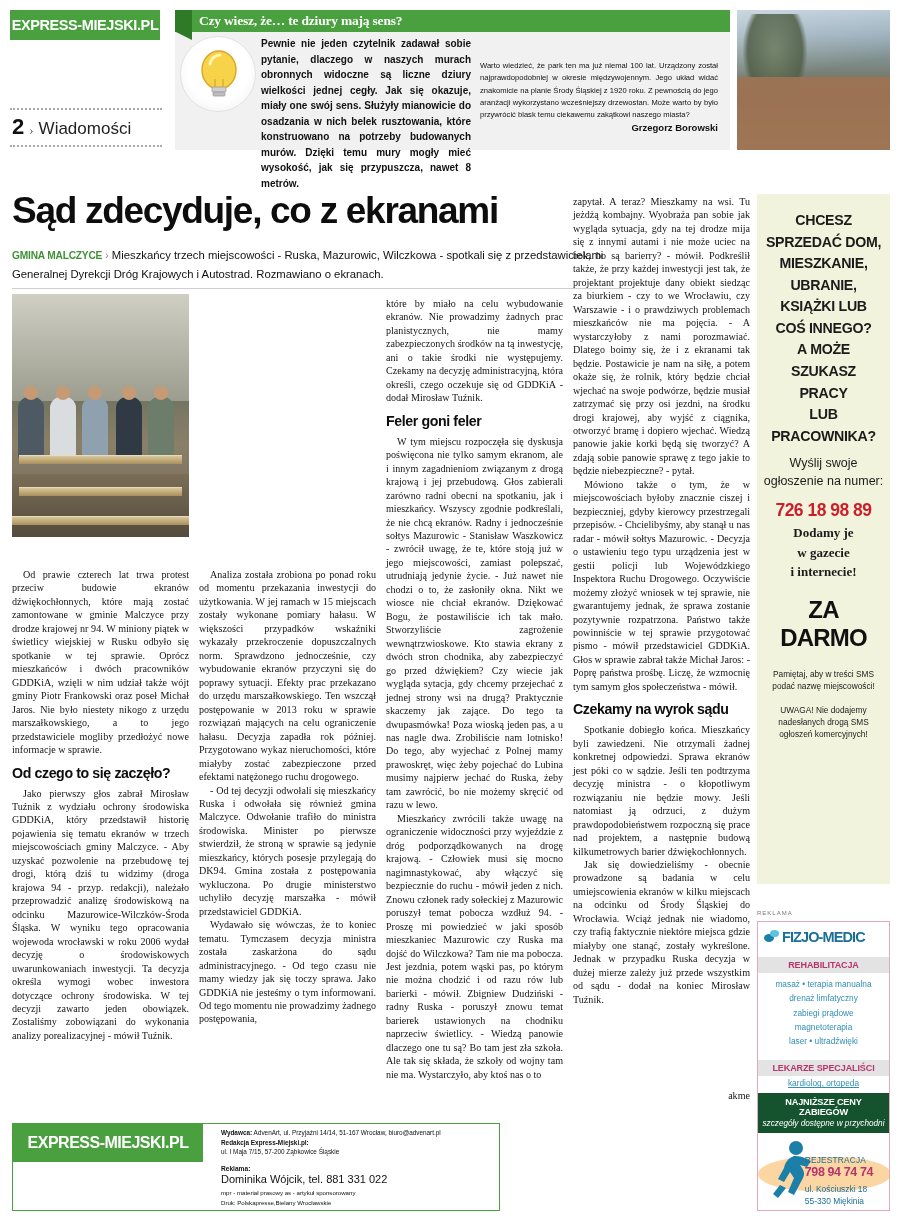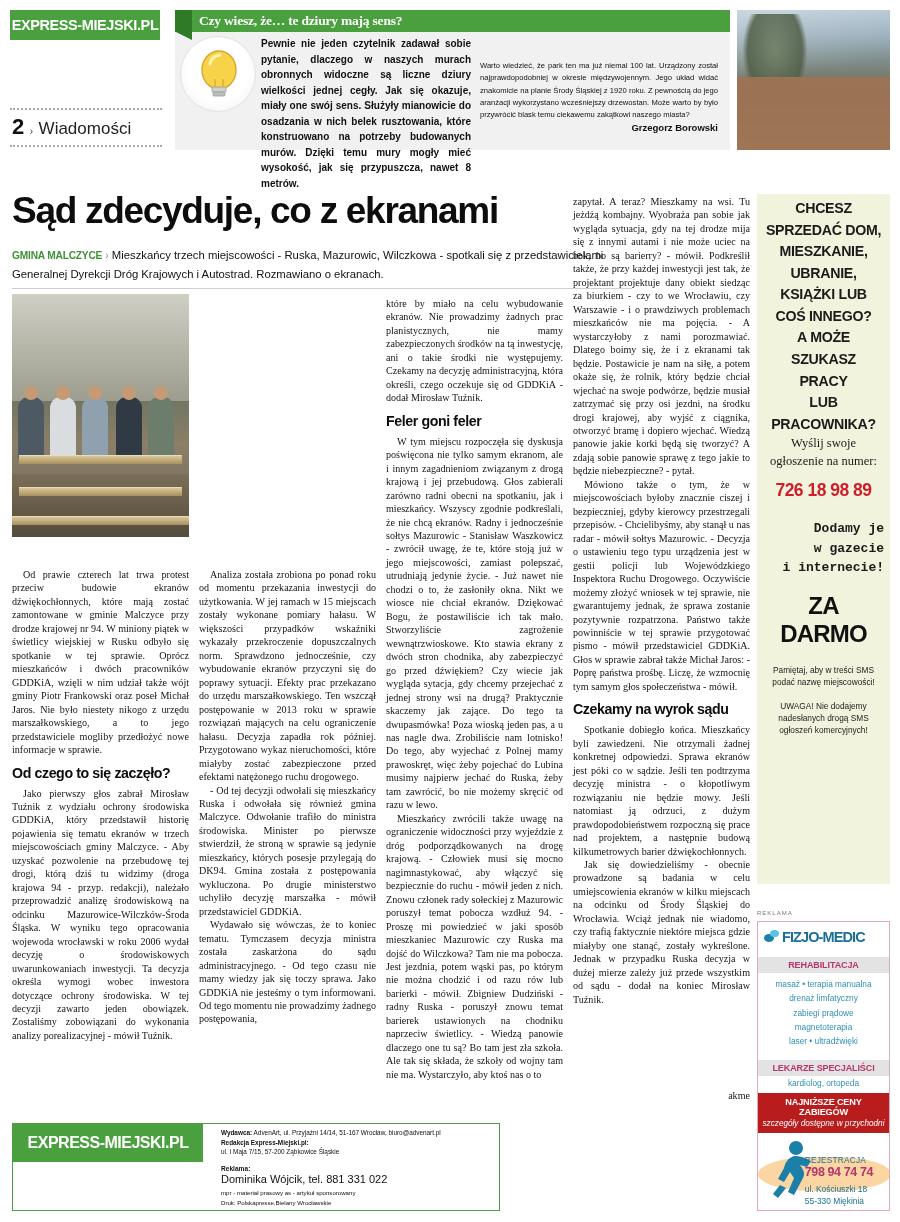--- a/index.html
+++ b/index.html
@@ -201,41 +201,41 @@
     position: absolute; left: 573px; top: 1090px; width: 177px;
     font-family: "Liberation Serif", serif;
     font-size: 10.1px; text-align: right; color: #141414;
   }
 
   
   .ad-sms {
     position: absolute; left: 757px; top: 194px;
     width: 133px; height: 690px;
     background: #f2f3dd;
-    padding: 4px 6px 10px 6px;
+    padding: 16px 6px 10px 6px;
     text-align: center;
   }
   .ad-sms .line {
     font-family: "Liberation Sans", sans-serif;
     font-weight: bold; font-size: 14.2px; line-height: 1.52;
     letter-spacing: -0.3px; color: #1b1b1b;
   }
   .ad-sms .sub {
-    font-family: Liberation Serif, serif;
-    font-size: 12.5px; line-height: 1.4; margin-top: 0; color: #1b1b1b;
+    font-family: Liberation Sans, sans-serif;
+    font-size: 12.5px; line-height: 1.4; margin-top: 8px; color: #1b1b1b;
   }
   .ad-sms .phone {
     font-family: "Liberation Sans", sans-serif;
     font-weight: bold; font-size: 17.5px; color: #cc1f2a;
     margin-top: 10px; letter-spacing: -0.5px;
   }
   .ad-sms .mid {
-    font-family: Liberation Mono, monospace;
+    font-family: Liberation Serif, serif;
     font-weight: bold; font-size: 13px; line-height: 1.5;
-    margin-top: 18px; color: #1b1b1b; text-align: right;
+    margin-top: 2px; color: #1b1b1b;
   }
   .ad-sms .free {
     font-family: "Liberation Sans", sans-serif;
     font-weight: bold; font-size: 24px; letter-spacing: -0.8px;
     margin-top: 14px; color: #111;
   }
   .ad-sms .note {
     font-family: "Liberation Sans", sans-serif;
     font-size: 8.3px; line-height: 1.45; margin-top: 16px; color: #1b1b1b;
   }
@@ -276,24 +276,24 @@
     font-weight: bold; font-size: 9px; color: #b7356b; letter-spacing: -0.1px; margin-top: 8px;
   }
   .fz-list {
     text-align: center; padding: 4px 4px 4px 4px;
     font-family: "Liberation Sans", sans-serif;
     font-size: 8.3px; line-height: 1.72; color: #2f8fb5;
   }
   .fz-spec {
     text-align: center; padding: 2px 4px 5px 4px;
     font-family: "Liberation Sans", sans-serif;
-    font-size: 8.3px; color: #2f8fb5;
+    font-size: 8.3px; color: #2f8fb5; text-decoration: underline;
   }
   .fz-price {
-    background: #b91c1c; color: #fff; text-align: center; padding: 4px 2px 5px 2px;
+    background: #14532d; color: #fff; text-align: center; padding: 4px 2px 5px 2px;
   }
   .fz-price .t1 {
     font-family: "Liberation Sans", sans-serif;
     font-weight: bold; font-size: 9.2px; letter-spacing: -0.2px;
   }
   .fz-price .t2 {
     font-family: "Liberation Sans", sans-serif;
     font-size: 8.2px; margin-top: 2px; font-style: italic;
   }
   .fz-foot { position: relative; height: 92px; background: #fff; }

